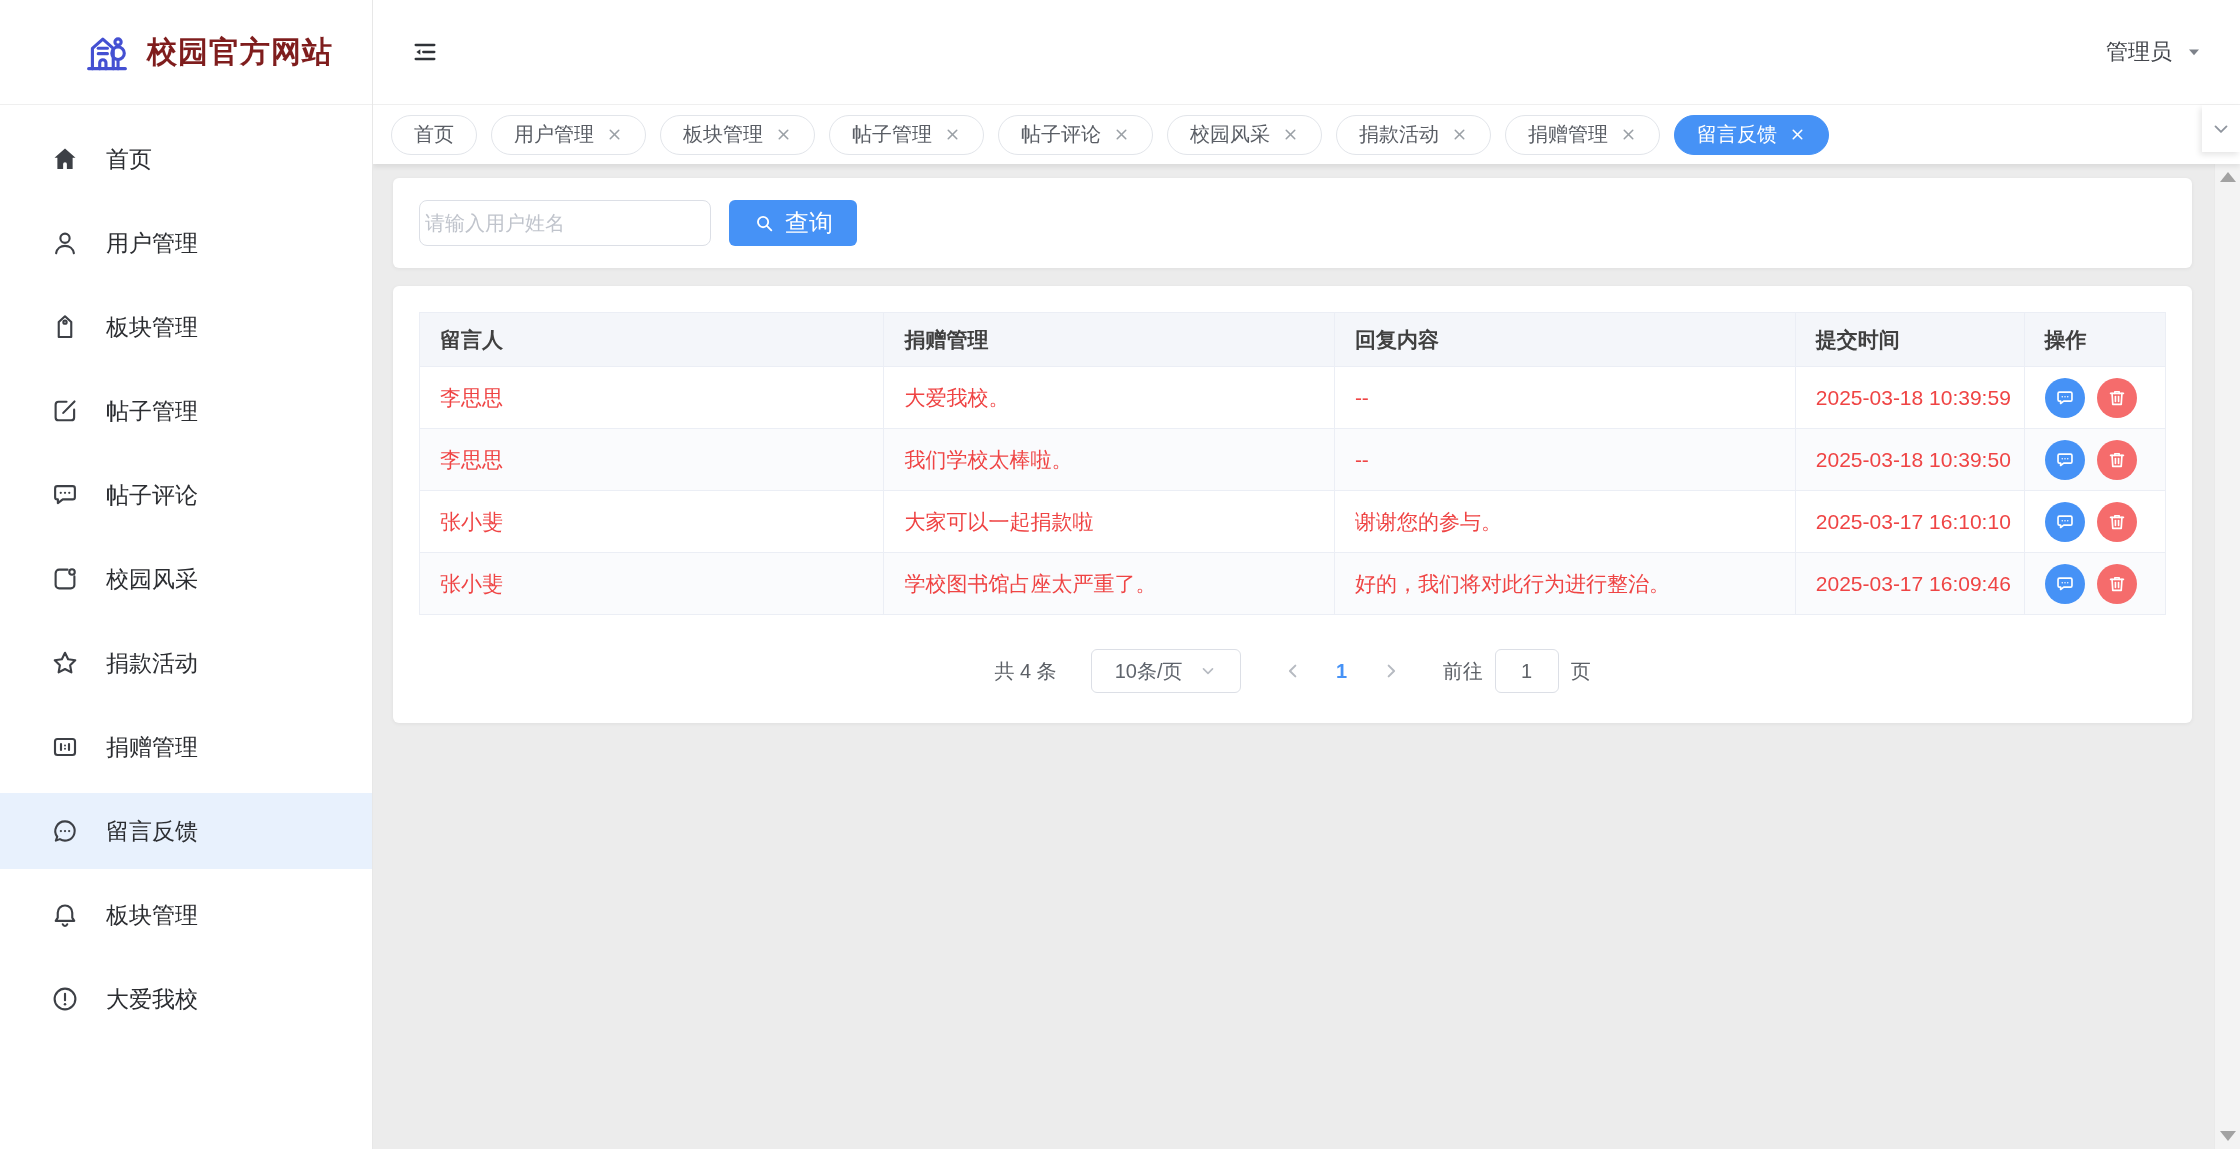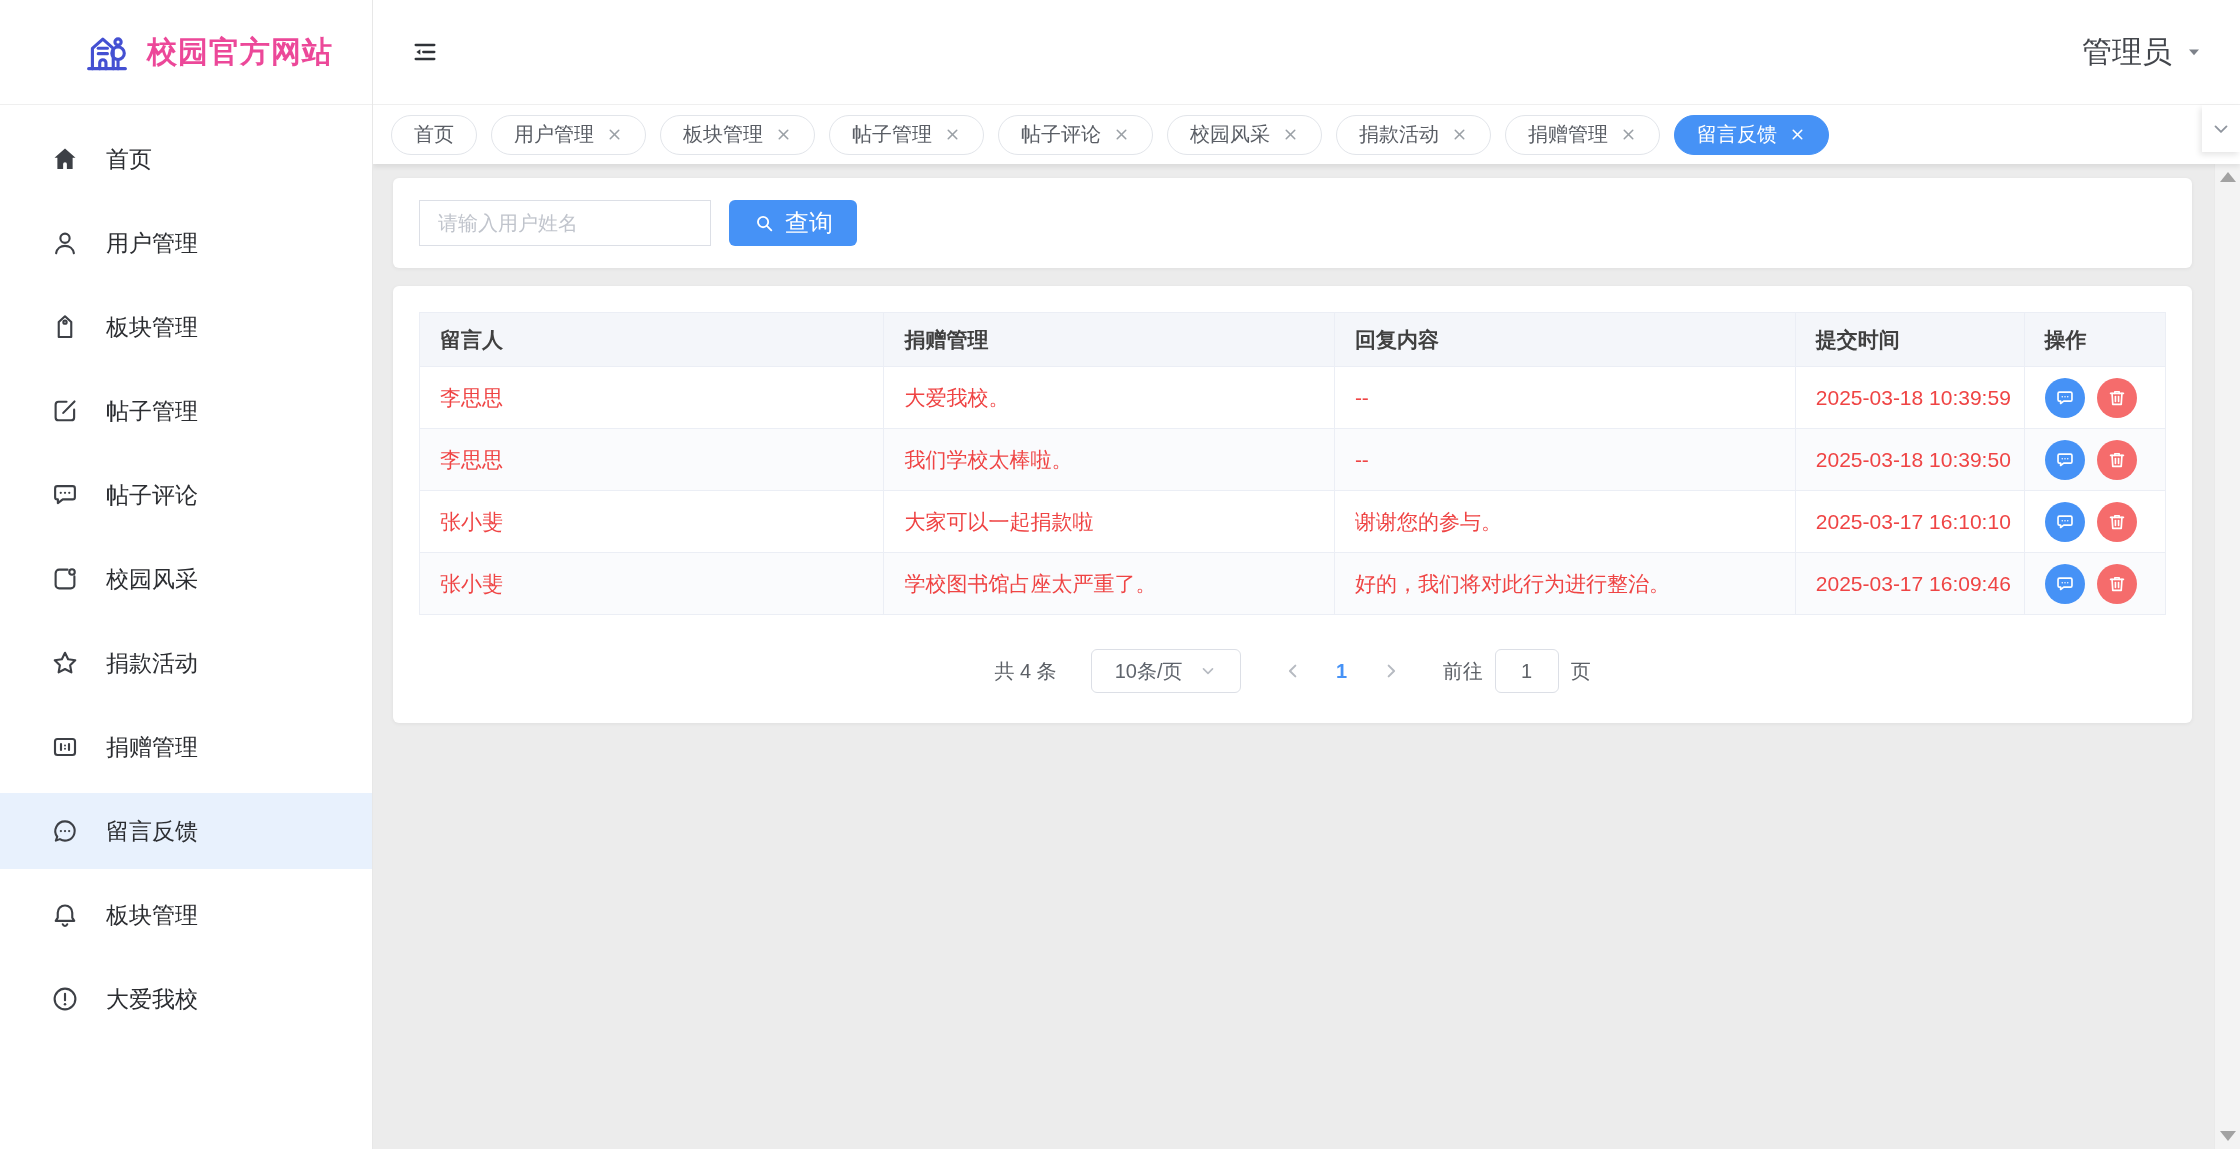--- a/index.html
+++ b/index.html
@@ -9,32 +9,32 @@
     font-family:"Liberation Sans","DejaVu Sans",sans-serif;
     background:#ececec; color:#333;
   }
   svg { display:block; }
   .icon-svg { width:100%; height:100%; fill:none; stroke:currentColor; stroke-width:1.7; stroke-linecap:round; stroke-linejoin:round; }
 
   
   .sidebar { position:absolute; left:0; top:0; width:373px; height:1149px; background:#fff; border-right:1px solid #e7e7e7; z-index:6; }
   .logo-row { height:105px; display:flex; align-items:center; padding-left:82px; gap:15px; border-bottom:1px solid #efefef; }
   .logo-icon { width:50px; height:50px; color:#4450d2; }
-  .logo-title { font-size:30px; font-weight:bold; color:#ec4899; letter-spacing:1px; white-space:nowrap; }
+  .logo-title { font-size:30px; font-weight:bold; color:#7f1d1d; letter-spacing:1px; white-space:nowrap; }
   .menu { padding-top:16px; }
   .menu-item { height:76px; margin-bottom:8px; display:flex; align-items:center; padding-left:50px; gap:26px; cursor:pointer; }
   .menu-item.active { background:#e8f1fd; }
   .menu-icon { width:30px; height:30px; color:#3d4046; flex:0 0 30px; }
   .menu-label { font-size:23px; color:#2b2d31; white-space:nowrap; }
 
   
   .header { position:absolute; left:373px; top:0; right:0; height:105px; background:#fff; border-bottom:1px solid #f0f0f0; display:flex; align-items:center; justify-content:space-between; padding:0 36px 0 38px; }
   .fold-btn { width:28px; height:28px; color:#2f3237; cursor:pointer; }
   .user-box { display:flex; align-items:center; gap:12px; cursor:pointer; }
-  .user-name { font-size:30px; color:#43464c; }
+  .user-name { font-size:22px; color:#43464c; }
   .user-caret { width:20px; height:20px; color:#7d828a; }
 
   
   .tabbar { position:absolute; left:373px; top:105px; right:0; height:59px; background:#fff; display:flex; align-items:center; gap:14px; padding-left:18px; box-shadow:0 3px 5px rgba(0,0,0,.08); z-index:4; }
   .tab-pill { height:40px; border:1px solid #e2e5ea; border-radius:20px; background:#fff; display:inline-flex; align-items:center; gap:12px; padding:0 22px; font-size:20px; color:#595d64; cursor:pointer; white-space:nowrap; }
   .tab-pill.active { background:#4692f6; border-color:#4692f6; color:#fff; }
   .tab-close { width:17px; height:17px; color:#9aa0a6; cursor:pointer; }
   .tab-pill.active .tab-close { color:#fff; }
   .tab-more { position:absolute; right:0; top:105px; width:38px; height:47px; background:#fff; box-shadow:-2px 3px 6px rgba(0,0,0,.10); display:flex; align-items:center; justify-content:center; cursor:pointer; z-index:5; }
   .tab-more-ico { width:22px; height:22px; color:#8f959e; }
@@ -42,21 +42,21 @@
   
   .scrollbar { position:absolute; right:0; top:164px; width:26px; bottom:0; background:#f3f3f3; border-left:1px solid #e9e9e9; z-index:3; }
   .scroll-arrow { position:absolute; left:50%; transform:translateX(-50%); width:0; height:0; border-left:8px solid transparent; border-right:8px solid transparent; cursor:pointer; }
   .scroll-up { top:8px; border-bottom:10px solid #a2a2a2; }
   .scroll-down { bottom:8px; border-top:10px solid #a2a2a2; }
 
   
   .content { position:absolute; left:373px; top:164px; right:26px; bottom:0; background:#ececec; }
   .card { position:absolute; left:20px; right:22px; background:#fff; border-radius:6px; box-shadow:0 1px 4px rgba(0,0,0,.06); }
   .search-card { top:14px; height:90px; display:flex; align-items:center; padding-left:26px; gap:18px; }
-  .search-input { width:292px; height:46px; border:1px solid #dcdfe6; border-radius:0; padding:0 18px; font-size:20px; color:#5f6368; outline:none; font-family:inherit; }
+  .search-input { width:292px; height:46px; border:1px solid #dcdfe6; border-radius:8px; padding:0 5px; font-size:20px; color:#5f6368; outline:none; font-family:inherit; }
   .search-input::placeholder { color:#c0c4cc; }
   .search-btn { height:46px; padding:0 24px; background:#4692f6; border:none; border-radius:6px; color:#fff; font-size:24px; display:inline-flex; align-items:center; gap:10px; cursor:pointer; font-family:inherit; }
   .search-btn-ico { width:22px; height:22px; color:#fff; }
 
   .table-card { top:122px; height:437px; padding:26px; }
   table.data-table { width:100%; border-collapse:collapse; table-layout:fixed; }
   .data-table th, .data-table td { border:1px solid #ebeef5; text-align:left; padding:0 20px; font-size:21px; overflow:hidden; white-space:nowrap; }
   .data-table th { height:54px; background:#f4f6fa; color:#404040; font-weight:bold; }
   .data-table td { height:62px; color:#ef4444; background:#fff; }
   .data-table tbody tr:nth-child(even) td { background:#fafbfd; }

